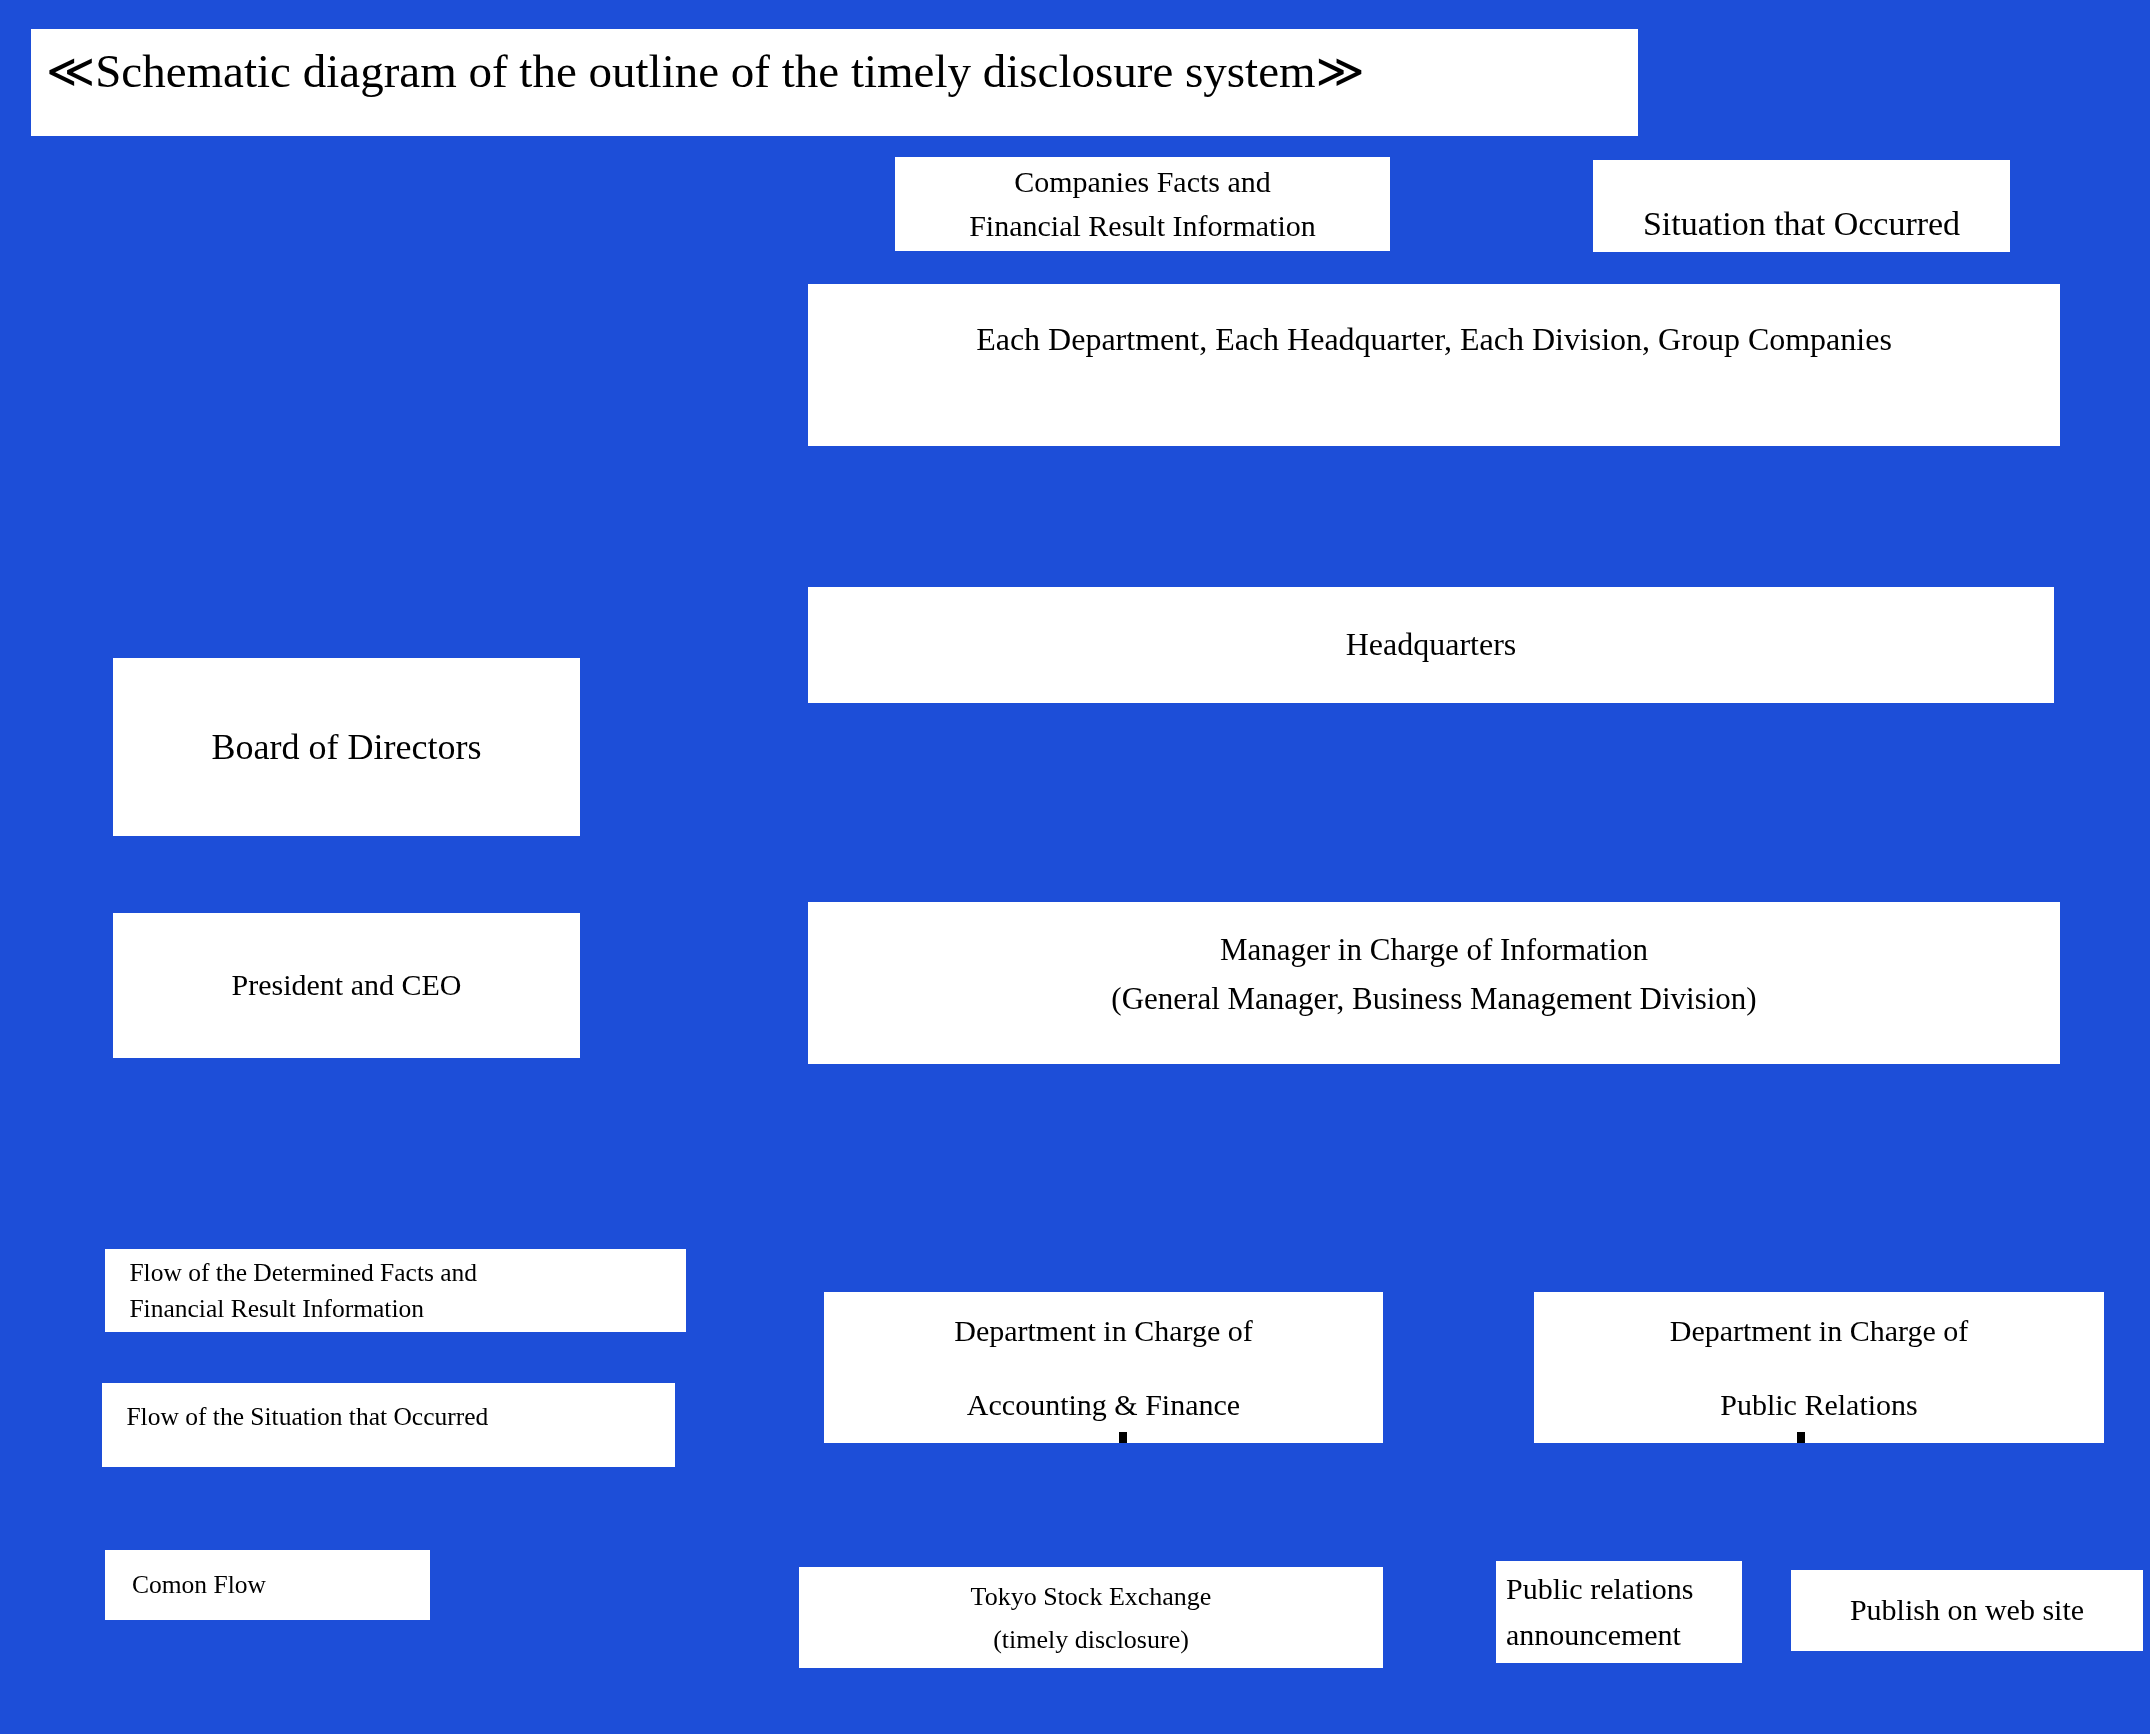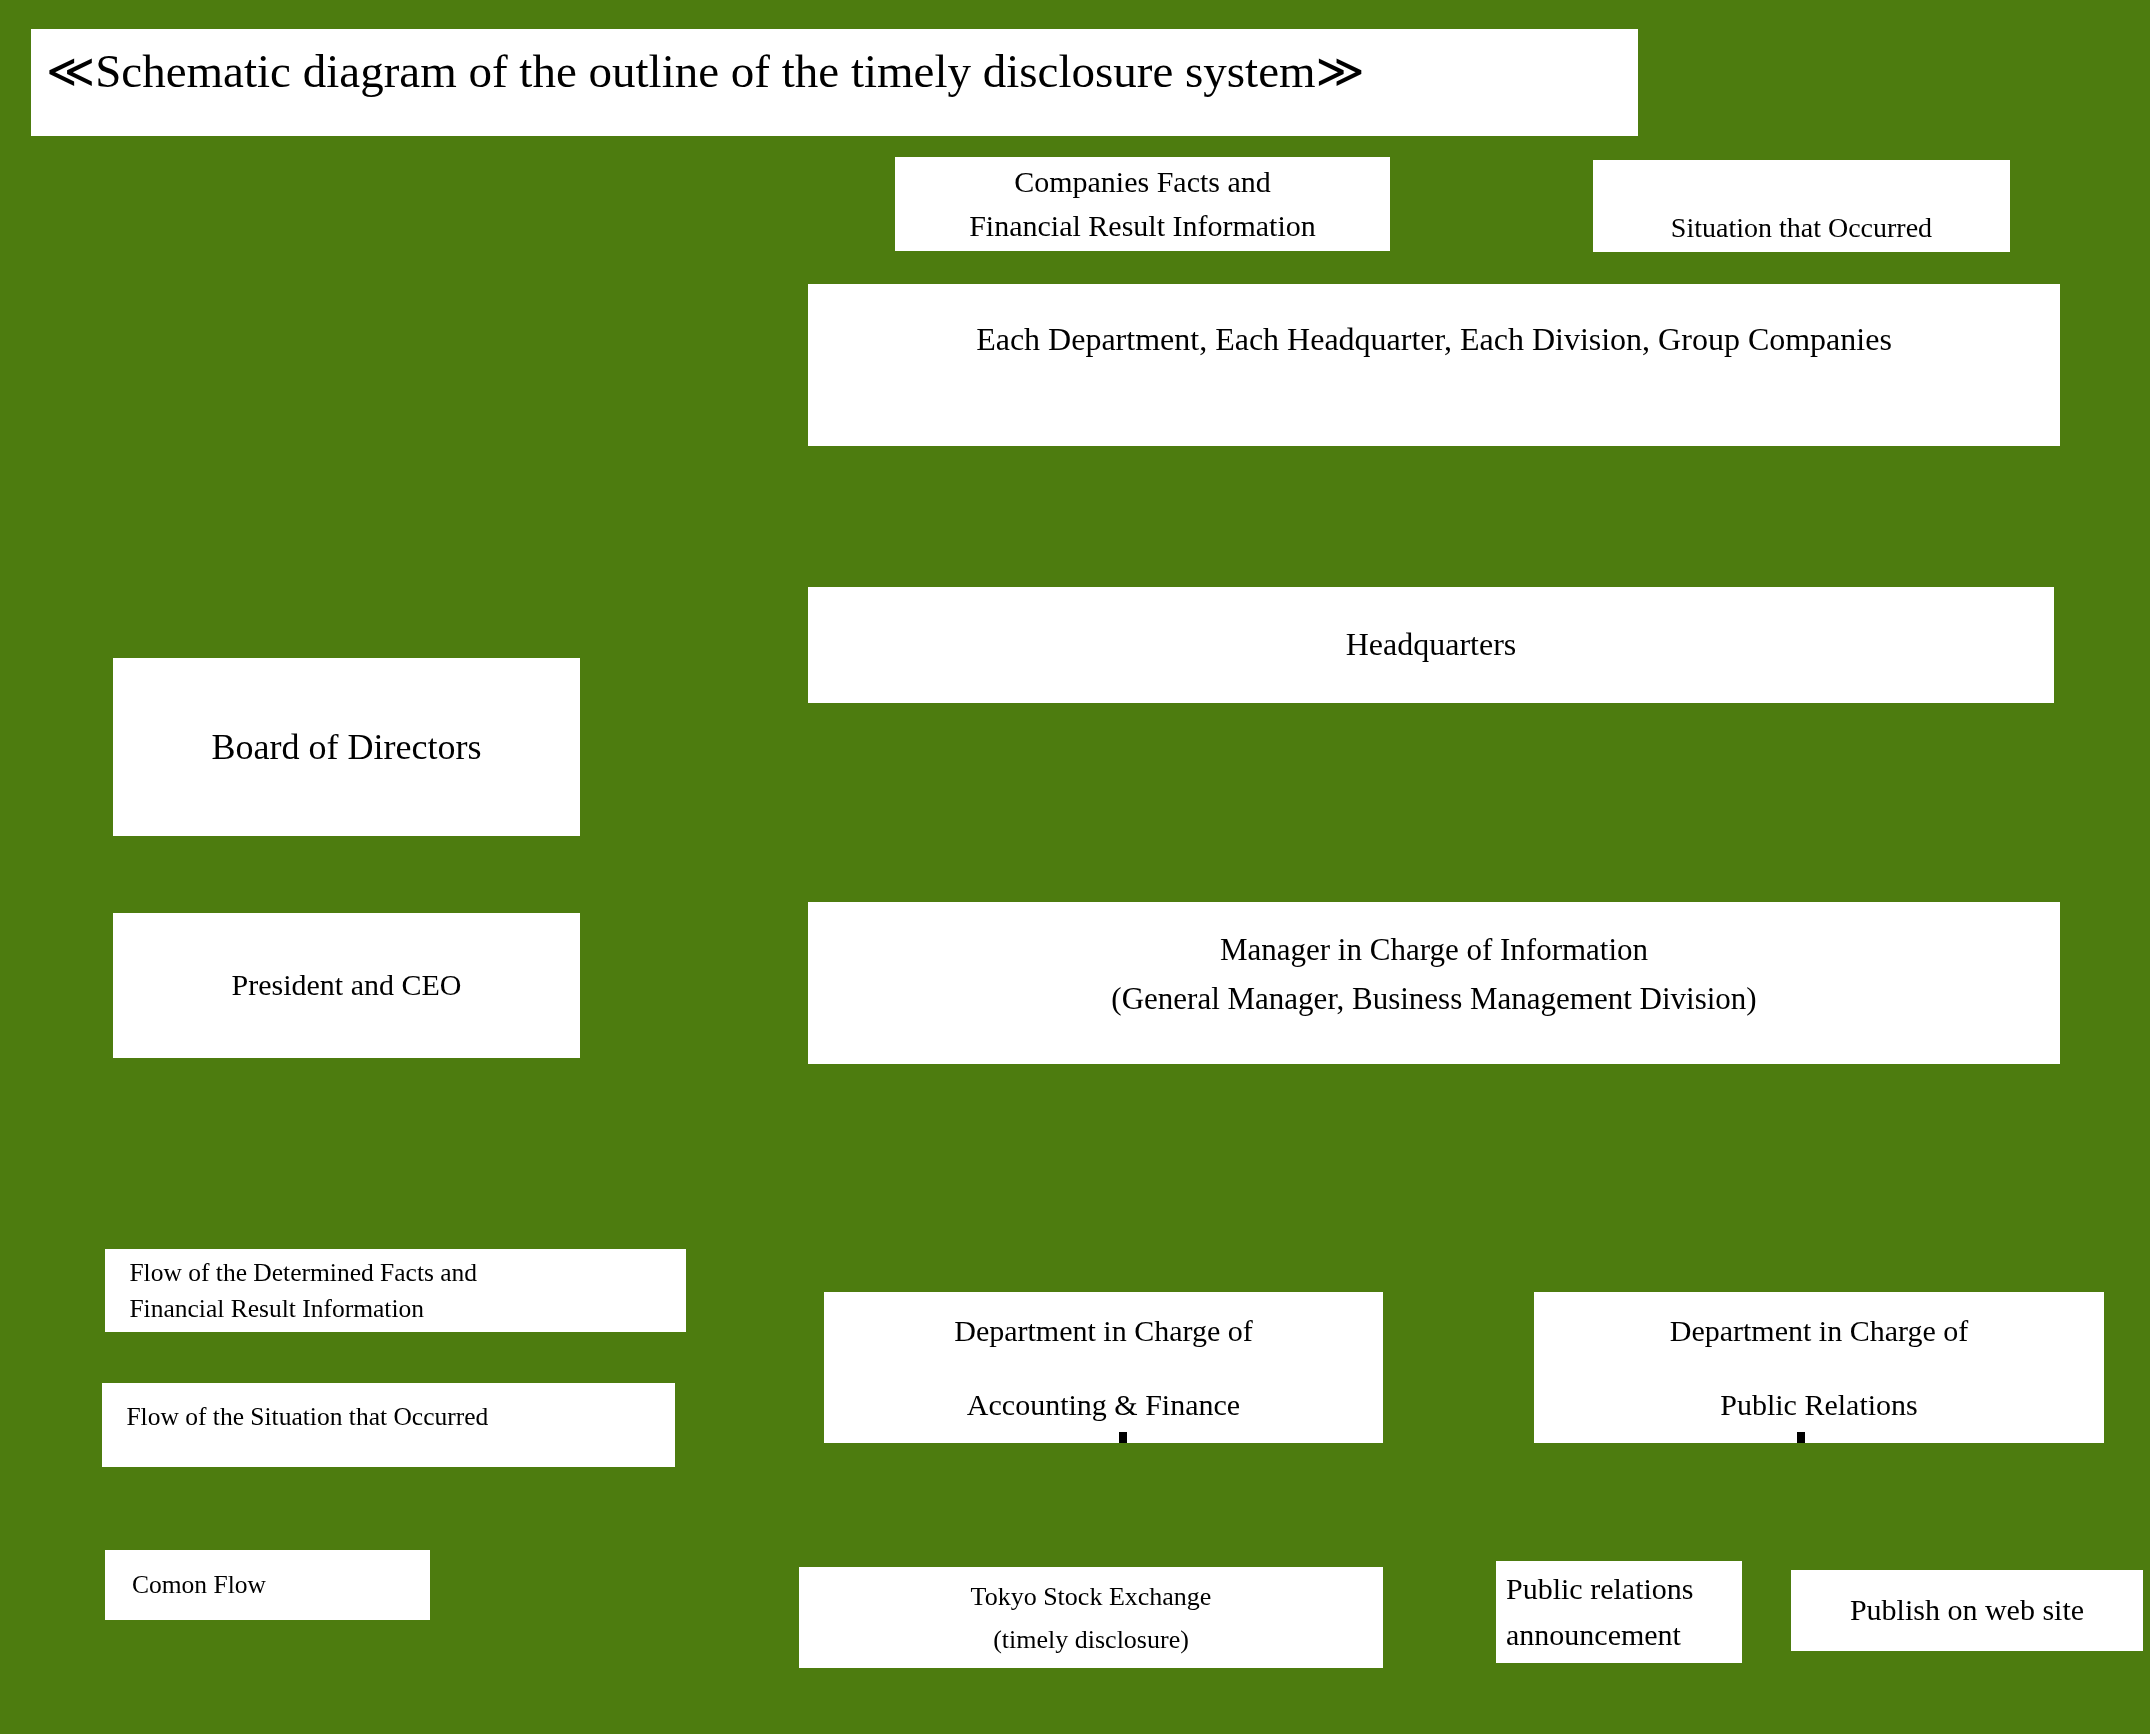--- a/index.html
+++ b/index.html
@@ -4,21 +4,21 @@
 <style>
   html, body {
     margin: 0;
     padding: 0;
     background: #000000;
   }
   #canvas {
     position: relative;
     width: 2151px;
     height: 1735px;
-    background: #4d7c0f;
+    background: #1d4ed8;
     overflow: hidden;
     font-family: "Liberation Serif", "DejaVu Serif", serif;
     color: #000000;
   }
   .box {
     position: absolute;
     background: #ffffff;
     color: #000000;
     box-sizing: border-box;
     display: flex;
@@ -44,21 +44,21 @@
 
   
   #determined-box {
     left: 895px; top: 157px; width: 495px; height: 94px;
     font-size: 30px; line-height: 44px;
   }
   #situation-box {
     left: 1593px; top: 160px; width: 417px; height: 92px;
     justify-content: flex-end;
     padding-bottom: 5.6px;
-    font-size: 28px;
+    font-size: 34px;
   }
 
   
   #eachdept-box {
     left: 808px; top: 284px; width: 1252px; height: 162px;
     justify-content: flex-start;
     padding-top: 34px;
     font-size: 32px;
     white-space: nowrap;
   }

